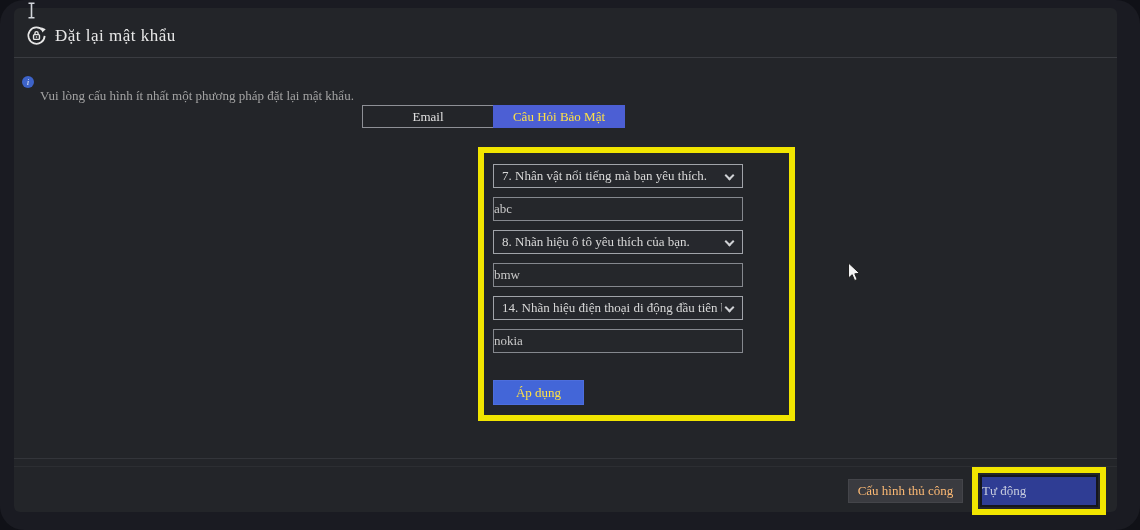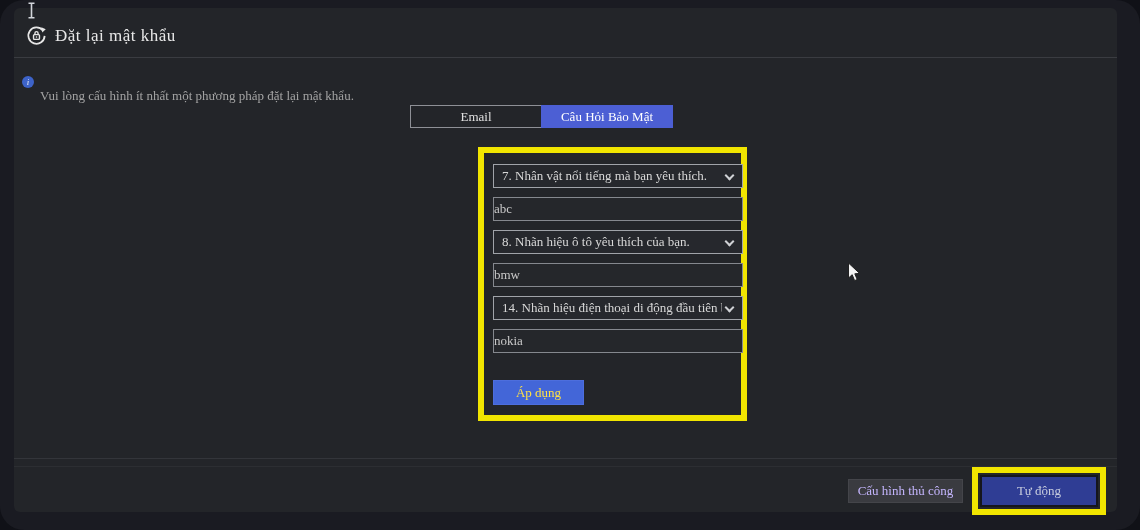--- a/index.html
+++ b/index.html
@@ -41,39 +41,39 @@
     width: 12px; height: 12px; border-radius: 50%;
     background: #3d63c8; color: #e8ecf5;
     font-size: 9px; font-style: italic; text-align: center; line-height: 12px;
   }
   .info-text {
     position: absolute; left: 26px; top: 16px;
     font-size: 13px; color: #a3a3a3;
   }
 
   
-  .tabs { position: absolute; left: 348px; top: 97px; display: flex; margin-left: 48px; }
+  .tabs { position: absolute; left: 348px; top: 97px; display: flex; }
   .tab {
     width: 132px; height: 23px;
     border: 1px solid #8e9096;
     margin-left: -1px;
     color: #e0e0e0; font-size: 13px;
     display: flex; align-items: center; justify-content: center;
     background: #232529;
     cursor: pointer;
   }
   .tab:first-child { margin-left: 0; }
   .tab.active {
-    background: #4c5fd4; border-color: #4c5fd4; color: #ffffff;
+    background: #4c5fd4; border-color: #4c5fd4; color: #fde047;
   }
 
   
   .hl-box {
     position: absolute; left: 464px; top: 139px;
-    width: 269px; height: 274px;
+    width: 317px; height: 274px;
     border: 6px solid #f1e500;
   }
   .hl-footer {
     position: absolute; left: 958px; top: 459px;
     width: 134px; height: 48px;
     border: 6px solid #f1e500;
   }
 
   
   .select {
@@ -111,29 +111,29 @@
   }
 
   
   .divider-bottom1 { position: absolute; left: 0; top: 450px; width: 100%; height: 1px; background: #33353a; }
   .divider-bottom2 { position: absolute; left: 0; top: 458px; width: 100%; height: 1px; background: #2c2e32; }
 
   .btn-manual {
     position: absolute; left: 834px; top: 471px;
     width: 115px; height: 24px;
     background: #3a3b40; border: 1px solid #44454a;
-    color: #c4b5fd; font-size: 13px;
+    color: #fdba74; font-size: 13px;
     text-align: center; line-height: 22px;
   }
   .btn-auto {
     margin: 2px;
     width: 118px; height: 32px;
     background: #2f3d94; border: 2px solid #15161c;
     color: #c7ccde; font-size: 13px;
-    text-align: center; line-height: 27px;
+    text-align: left; line-height: 27px;
     cursor: pointer;
   }
 
   
   .ibeam-cursor { position: absolute; left: 26px; top: 2px; }
   .mouse-cursor { position: absolute; left: 847px; top: 262px; }
 </style>
 </head>
 <body>
 

